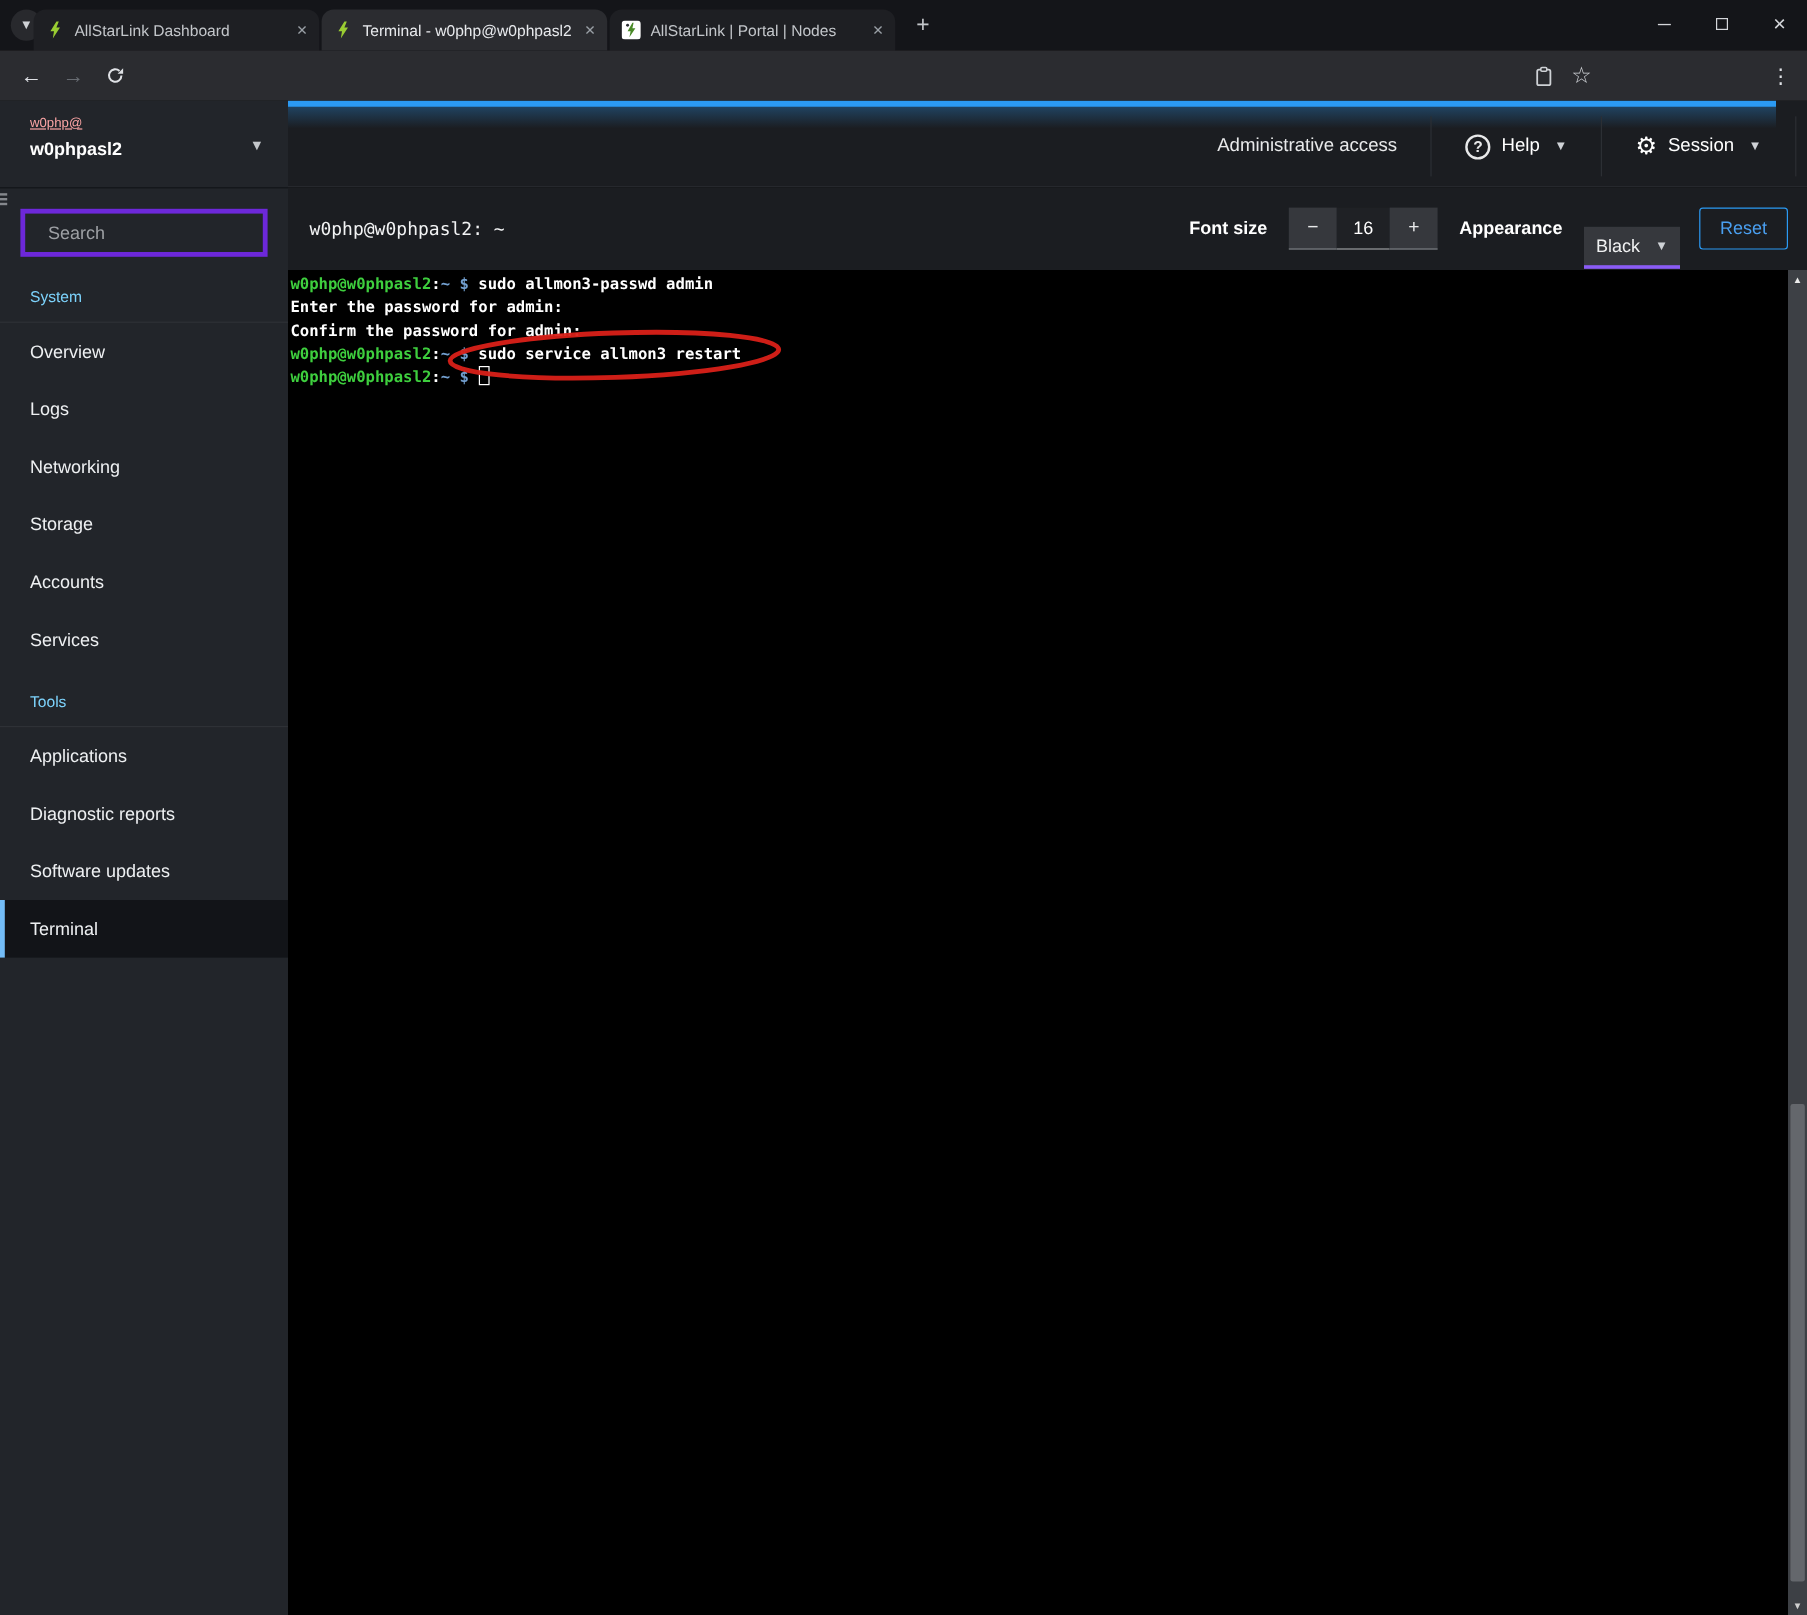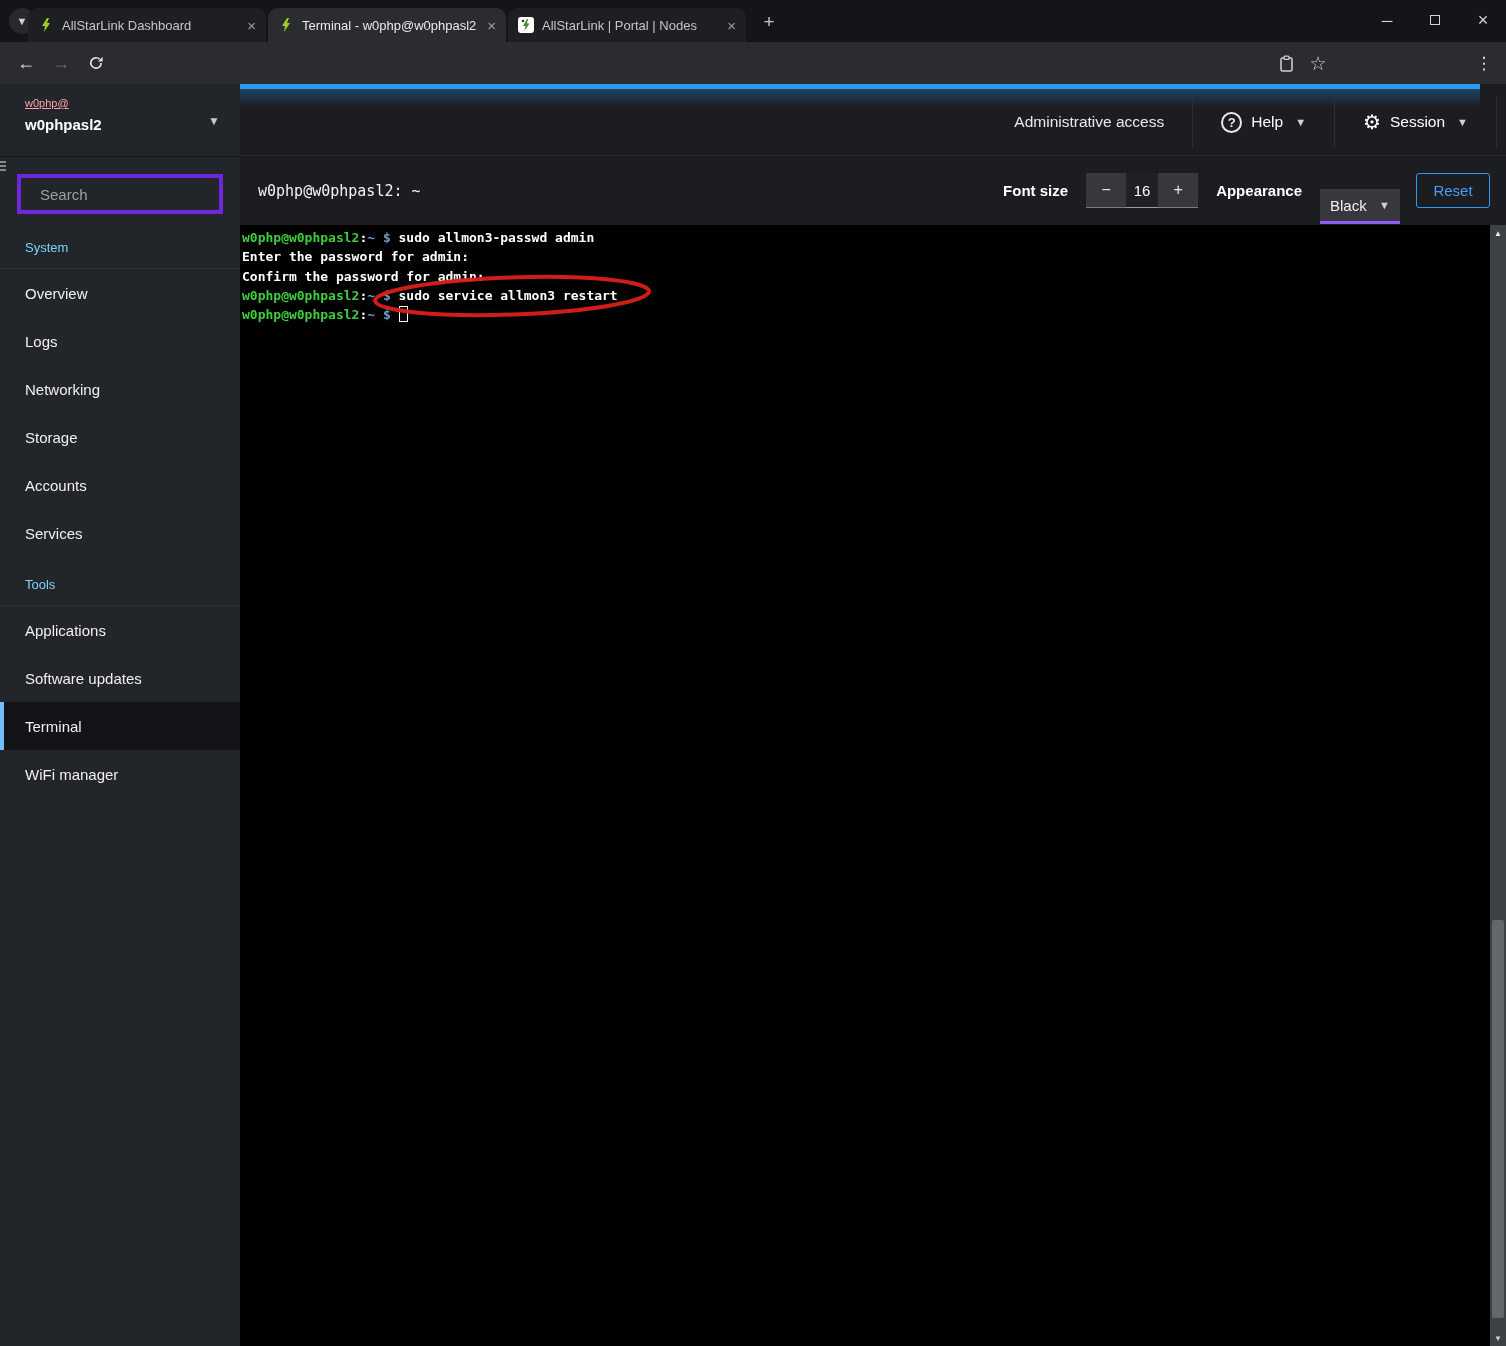--- a/index.html
+++ b/index.html
@@ -75,21 +75,21 @@
   .gear { font-size:20px; color:#ffffff; line-height:1; }
   .mcaret { font-size:11px; color:#cfd2d6; margin-left:3px; }
   
   .termbar { position:absolute; left:240px; top:156px; width:1266px; height:69px; background:#1b1d21; }
   .termpath { position:absolute; left:18px; top:0; height:69px; display:flex; align-items:center;
     font-family:"DejaVu Sans Mono", monospace; font-size:15px; color:#f2f3f4; }
   .termctl { position:absolute; right:16px; top:17px; height:35px; display:flex; align-items:center; }
   .ctl-label { font-size:15px; font-weight:bold; color:#ffffff; }
   .stepbtn { width:40px; height:35px; background:#36383d; border:none; border-bottom:1px solid #797c81;
     color:#e8e9ea; font-size:16px; display:flex; align-items:center; justify-content:center; }
-  .stepval { width:32px; height:35px; background:#1f2125; border-bottom:1px solid #9a9da1;
+  .stepval { width:44px; height:35px; background:#1f2125; border-bottom:1px solid #9a9da1;
     color:#ffffff; font-size:15px; display:flex; align-items:center; justify-content:center; }
   .appsel { width:80px; height:35px; background:#36383d; border-bottom:3px solid #8b5cf6;
     display:flex; align-items:center; justify-content:space-between; padding:0 10px;
     color:#f0f1f2; font-size:15px;margin-top:32px; }
   .resetbtn { width:74px; height:35px; background:transparent; border:1px solid var(--accent);
     border-radius:3px; color:#4a9ff0; font-size:15px; display:flex; align-items:center; justify-content:center; }
   .gap18 { width:18px; } .gap16 { width:16px; }
   
   .terminal { position:absolute; left:240px; top:225px; width:1266px; height:1121px; background:#000; }
   .termlines { position:absolute; left:2px; top:3px; right:20px;
@@ -231,23 +231,23 @@
         <div class="nav-item">Networking</div>
         <div class="nav-item">Storage</div>
         <div class="nav-item">Accounts</div>
         <div class="nav-item">Services</div>
       </div>
 
     <div class="navsec-label" style="margin-top:20px;">Tools</div>
     <div class="navsec-div"></div>
     <div>
         <div class="nav-item">Applications</div>
+        <div class="nav-item">Diagnostic reports</div>
         <div class="nav-item">Software updates</div>
         <div class="nav-item active">Terminal</div>
-        <div class="nav-item">WiFi manager</div>
       </div>
   </div>
 
   <div class="masthead">
     <div class="bluebar"></div>
     <div class="blueglow"></div>
     <div class="mast-right">
       <span class="mast-txt">Administrative access</span>
       <span class="mast-sep"></span>
       <span class="mast-grp">

